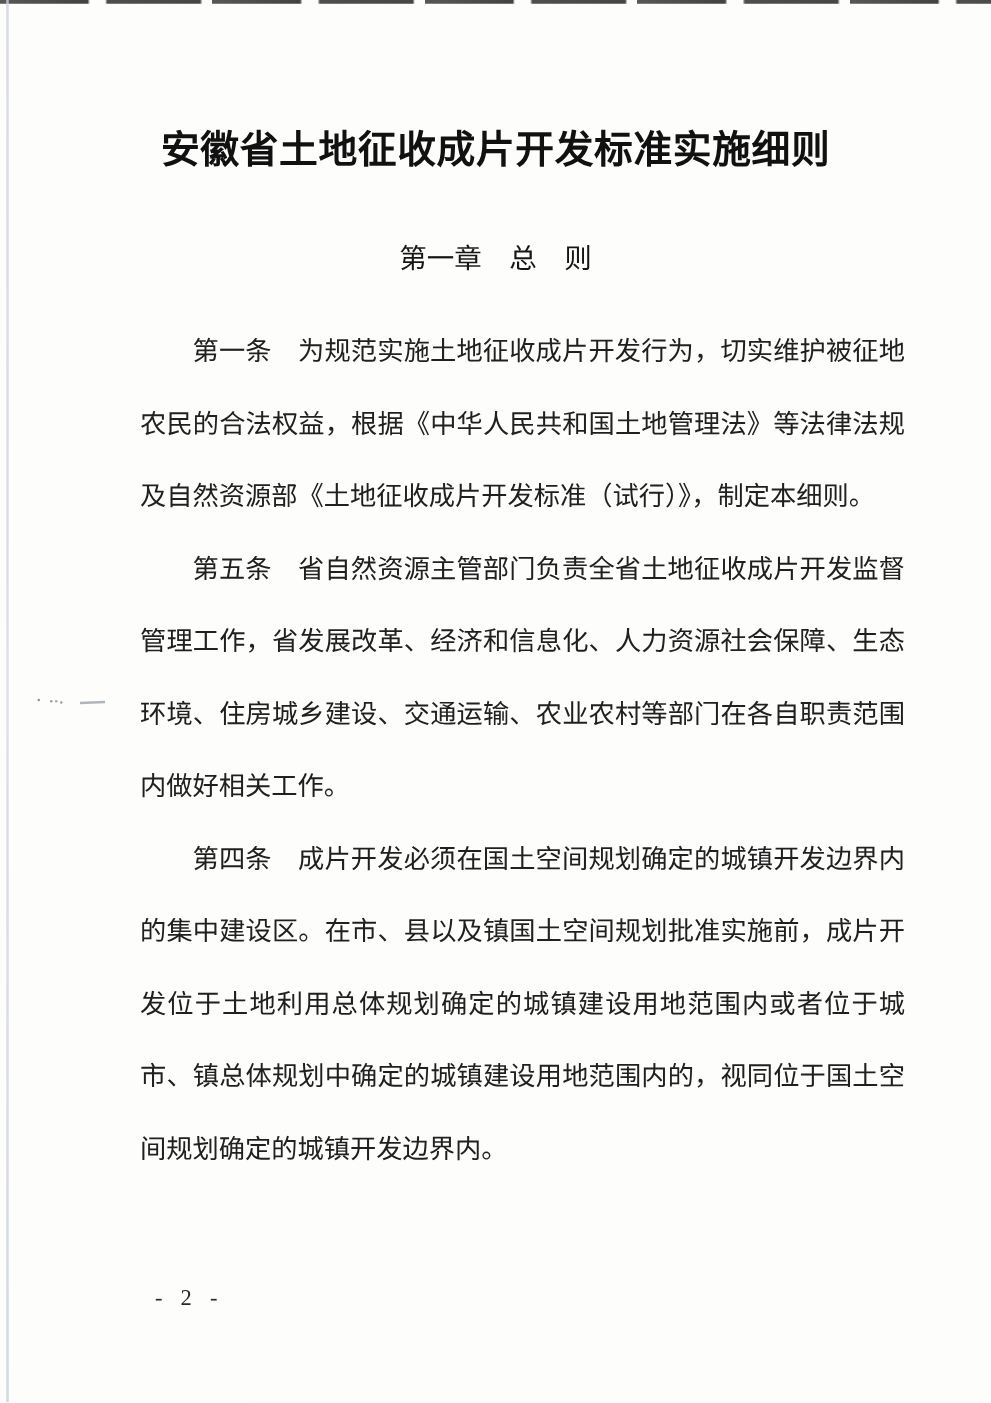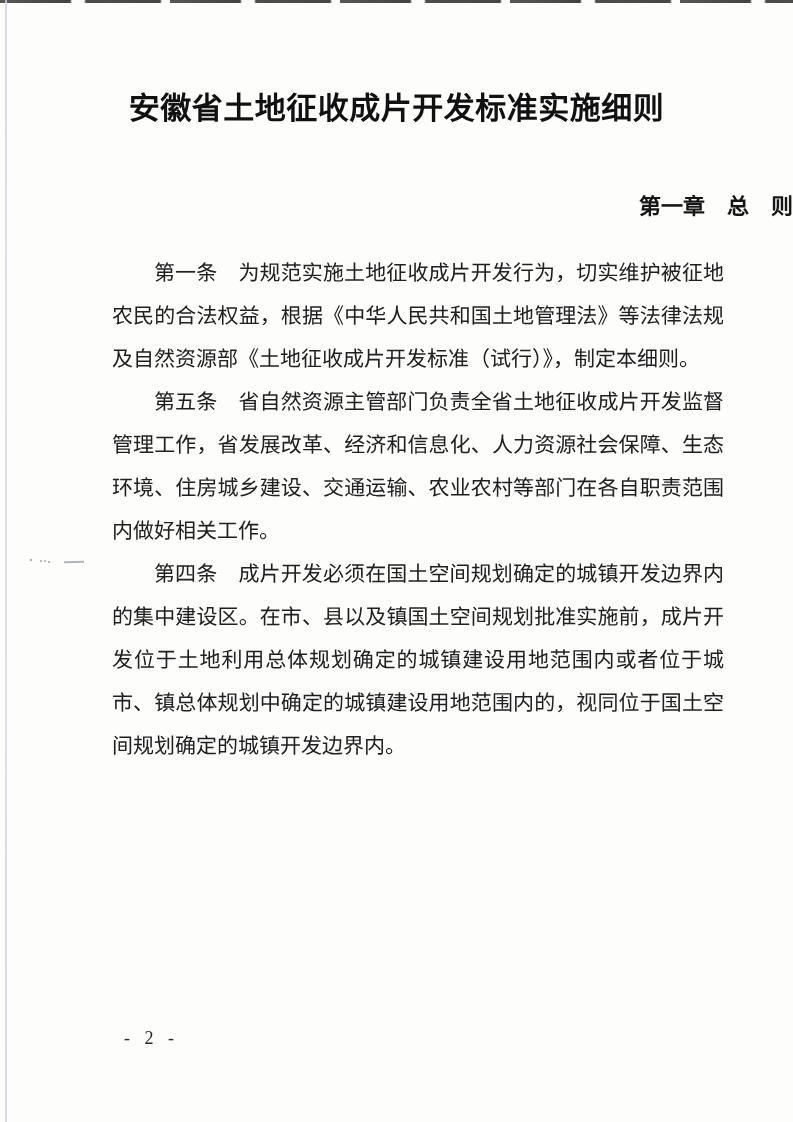--- a/index.html
+++ b/index.html
@@ -54,47 +54,47 @@
     content: "";
     position: absolute;
     left: 34px; top: 5px;
     width: 20px; height: 2px;
     background: #b0b5ba;
     transform: rotate(-2deg);
   }
   
   .doc-title {
     position: absolute;
-    top: 83px;
+    top: 94px;
     left: 0;
     width: 100%;
     text-align: center;
     font-size: 31px;
     font-weight: bold;
     letter-spacing: 0.5px;
     color: #111;
   }
   .chapter-heading {
     position: absolute;
     top: 188px;
     left: 0;
     width: 100%;
-    text-align: right;
+    text-align: center;
     font-family: "Liberation Sans", "DejaVu Sans", sans-serif;
     font-size: 22px;
-    font-weight: bold;
+    font-weight: normal;
     color: #161616;
   }
   .doc-body {
     position: absolute;
     left: 112px;
     top: 252px;
     width: 612px;
     font-size: 21px;
-    line-height: 43px;
+    line-height: 58px;
     text-align: justify;
     color: #202020;
   }
   .doc-body p {
     margin: 0;
     padding: 0;
     text-indent: 2em;
   }
   .page-number {
     position: absolute;

